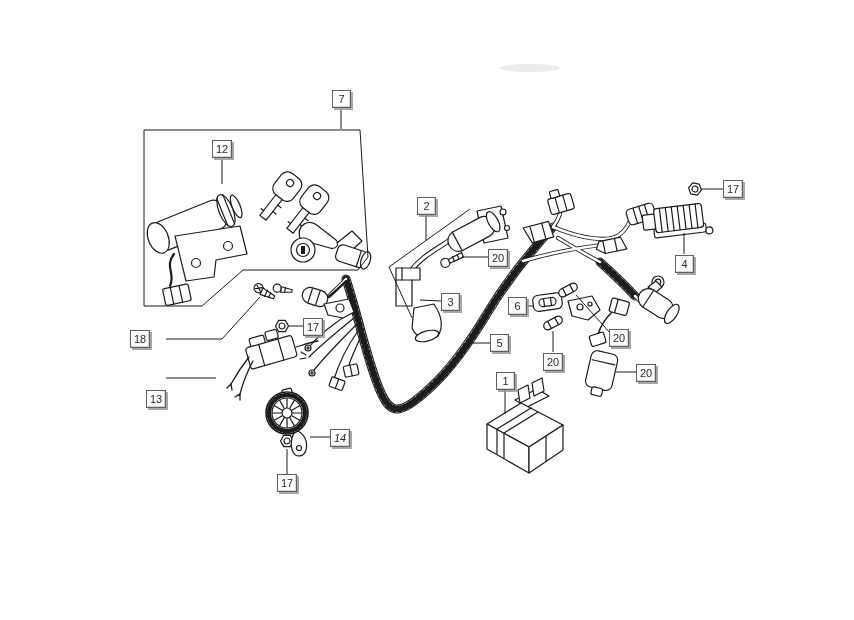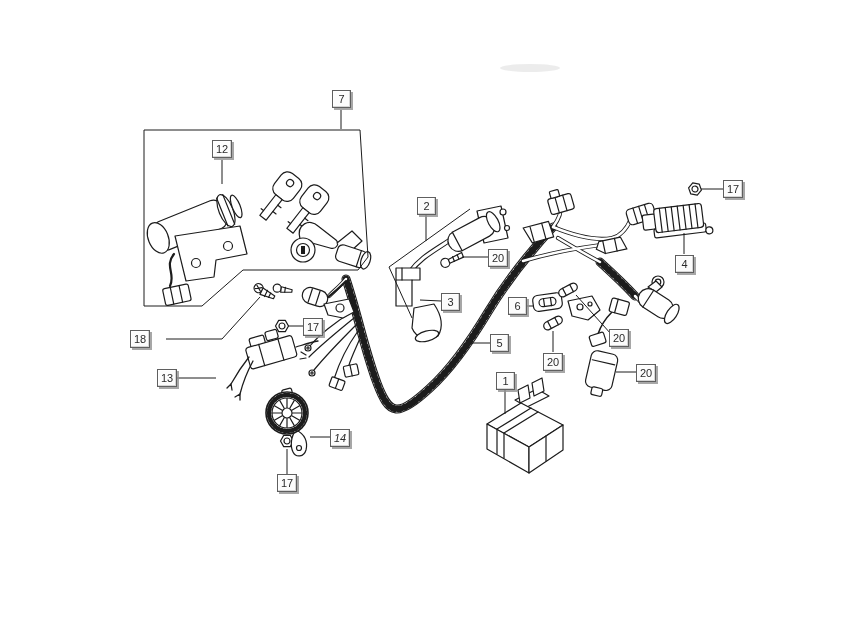--- a/index.html
+++ b/index.html
@@ -363,18 +363,18 @@
       <div class="callout" style="left: 723px; top: 180px;">17</div>
       <div class="callout" style="left: 675px; top: 255px;">4</div>
       <div class="callout" style="left: 441px; top: 293px;">3</div>
       <div class="callout" style="left: 508px; top: 297px;">6</div>
       <div class="callout" style="left: 609px; top: 329px;">20</div>
       <div class="callout" style="left: 490px; top: 334px;">5</div>
       <div class="callout" style="left: 303px; top: 318px;">17</div>
       <div class="callout" style="left: 130px; top: 330px;">18</div>
       <div class="callout" style="left: 543px; top: 353px;">20</div>
       <div class="callout" style="left: 636px; top: 364px;">20</div>
-      <div class="callout" style="left: 146px; top: 369px; margin-left: 11px;">13</div>
+      <div class="callout" style="left: 146px; top: 390px;">13</div>
       <div class="callout" style="left: 496px; top: 372px;">1</div>
       <div class="callout" style="left: 330px; top: 429px; font-style: italic;">14</div>
       <div class="callout" style="left: 277px; top: 474px;">17</div>
     </div>
 </div>
 
 </body></html>

